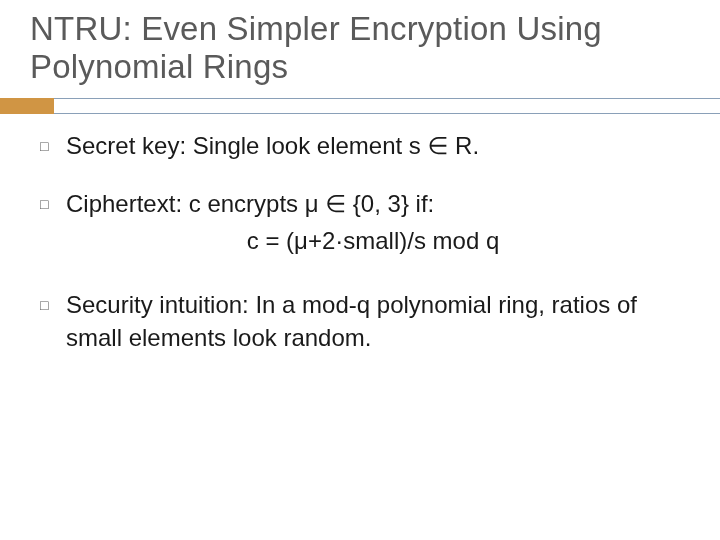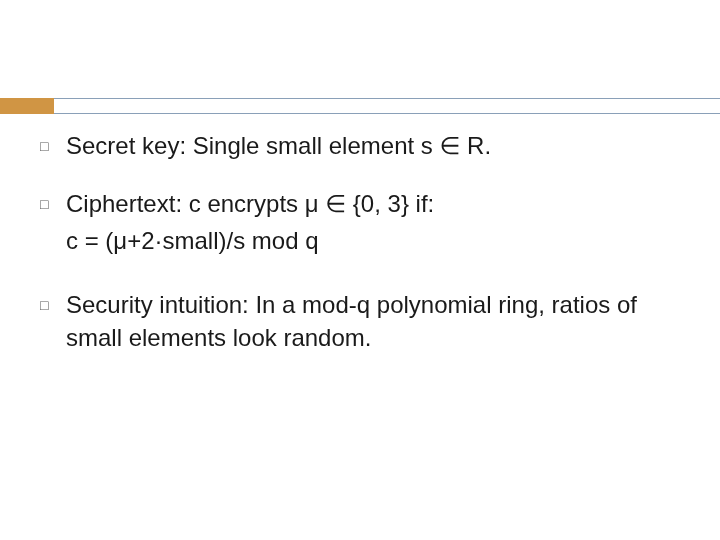--- a/index.html
+++ b/index.html
@@ -69,42 +69,43 @@
   .bullet {
     flex: 0 0 26px;
     font-size: 14px;
     line-height: 32px;
     color: #5a5a5a;
   }
   .item-text {
     flex: 1;
   }
   .formula {
-    text-align: left;
+    text-align: center;
     margin-top: 4px;
     margin-bottom: 6px;
     font-size: 24px;
   }
 </style>
 </head>
 <body>
 
 <div class="slide">
 
+  <div class="title">NTRU: Even Simpler Encryption Using Polynomial Rings</div>
 
   <div class="hr-band">
     <div class="hr-left"></div>
     <div class="hr-right-inner"></div>
   </div>
 
   <div class="body">
 
     <div class="item">
       <div class="bullet">□</div>
-      <div class="item-text">Secret key: Single small element s ∈ R.</div>
+      <div class="item-text">Secret key: Single look element s ∈ R.</div>
     </div>
 
     <div class="item">
       <div class="bullet">□</div>
       <div class="item-text">
         <span>Ciphertext: c encrypts μ ∈ {0, 3} if:</span>
         <div class="formula">c = (μ+2·small)/s mod q</div>
       </div>
     </div>
 

